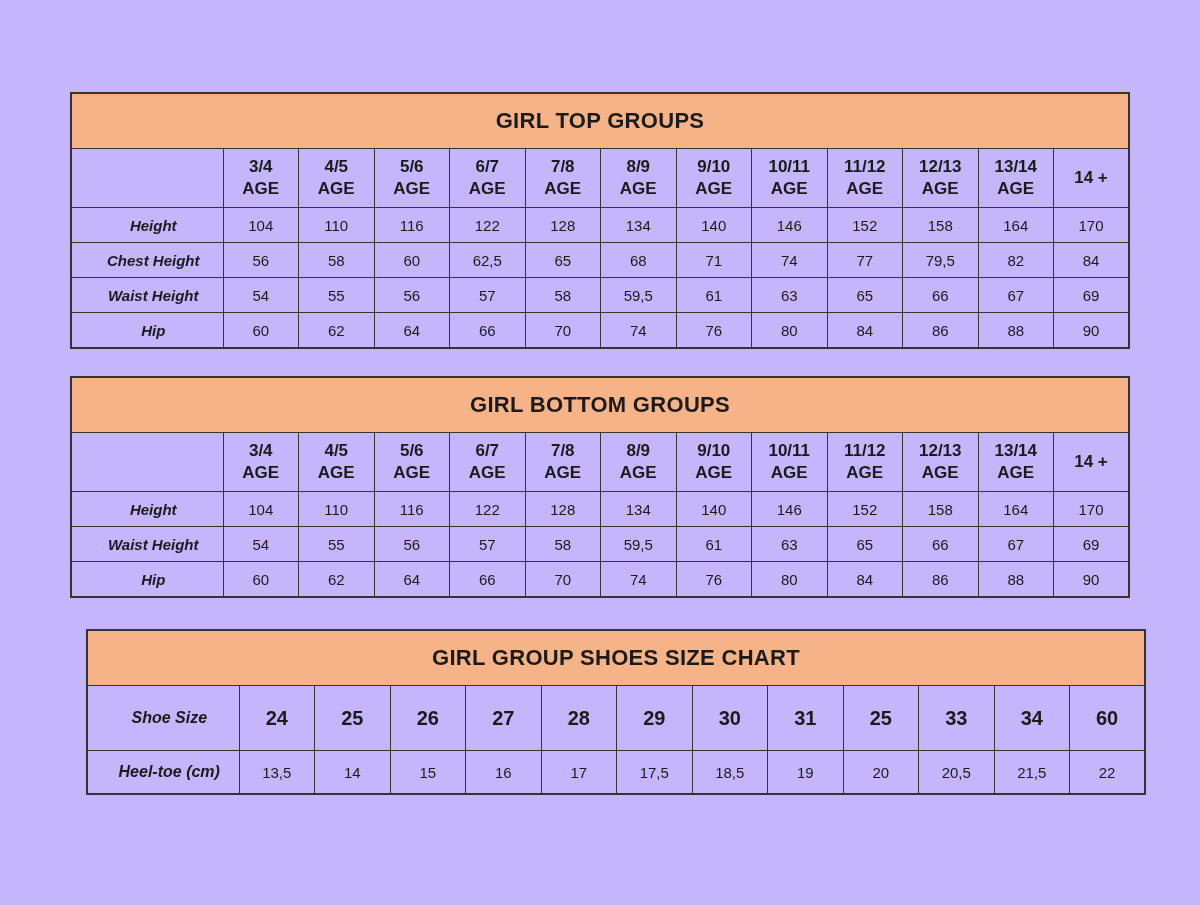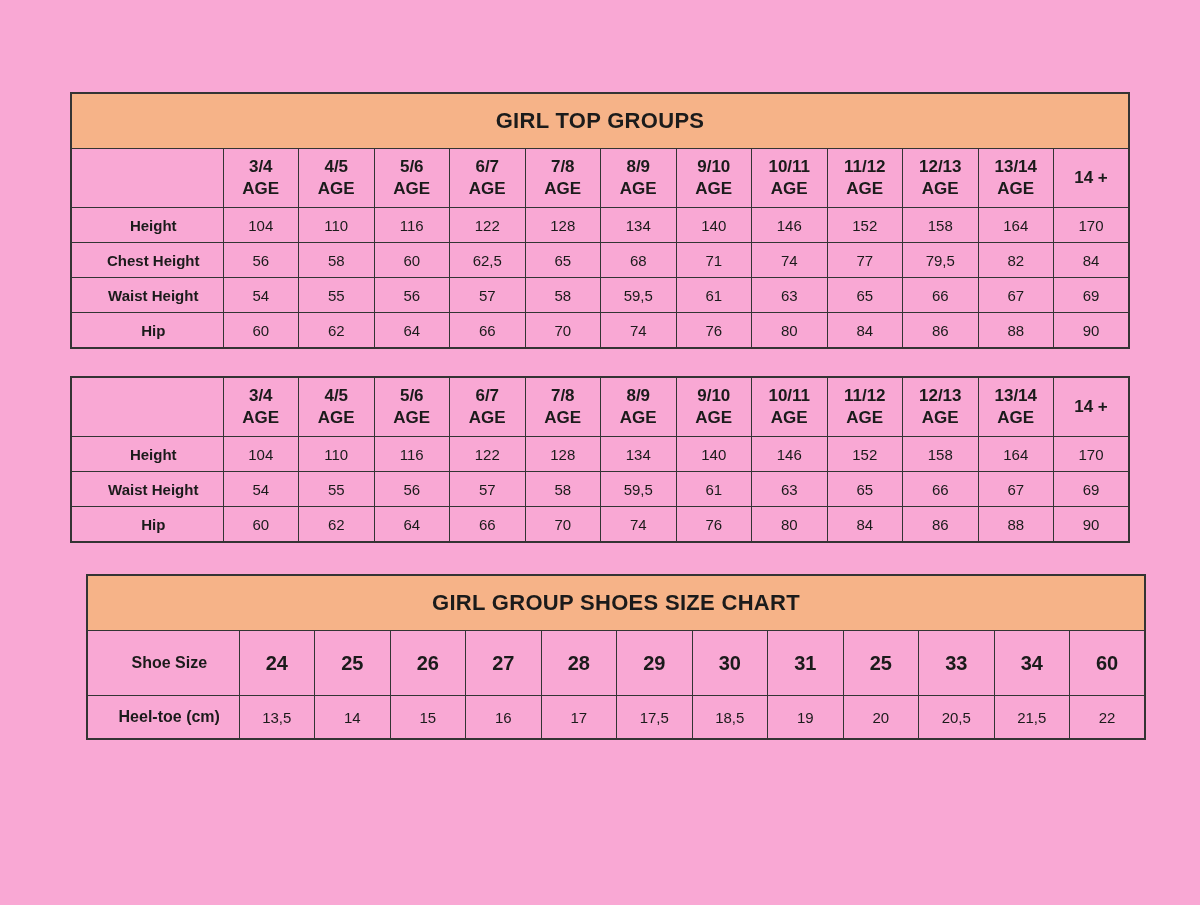--- a/index.html
+++ b/index.html
@@ -5,21 +5,21 @@
   html, body {
     margin: 0;
     padding: 0;
     background: #ffffff;
     font-family: "Liberation Sans", sans-serif;
   }
   .page {
     position: relative;
     width: 1200px;
     height: 905px;
-    background: #f9a8d4;
+    background: #c4b5fd;
     overflow: hidden;
   }
   .size-table {
     margin-left: 70px;
     width: 1060px;
   }
   .girl-top    { margin-top: 92px; }
   .girl-bottom { margin-top: 27px; }
   .girl-shoes  { margin-top: 31px; padding-left: 16px; }
 
@@ -56,20 +56,21 @@
 
   .data-row td {
     height: 34px;
     font-size: 15px;
   }
   .label-cell {
     text-align: right;
     padding-left: 12px !important;
     font-weight: bold;
     font-size: 15.5px;
+    font-style: italic;
   }
   .girl-shoes .data-row td { height: 42px; }
   .girl-shoes .label-cell  { font-size: 16px; }
   .row-strong td {
     height: 64px !important;
     font-size: 20px;
     font-weight: bold;
   }
 </style>
 </head>
@@ -221,20 +222,23 @@
           <col>
           <col>
           <col>
           <col>
           <col>
           <col>
           <col>
           <col>
         </colgroup>
         <tbody>
+          <tr>
+            <td colspan="13" class="title-cell">GIRL BOTTOM GROUPS</td>
+          </tr>
           <tr class="age-row">
             <td class="label-cell"></td>
             <td>
               <div class="age-line">3/4</div>
               <div class="age-line">AGE</div>
             </td>
             <td>
               <div class="age-line">4/5</div>
               <div class="age-line">AGE</div>
             </td>

